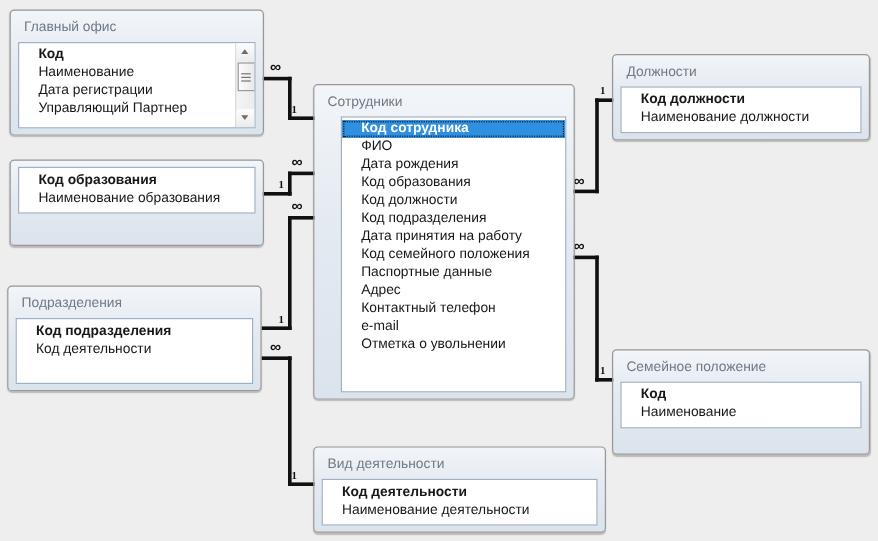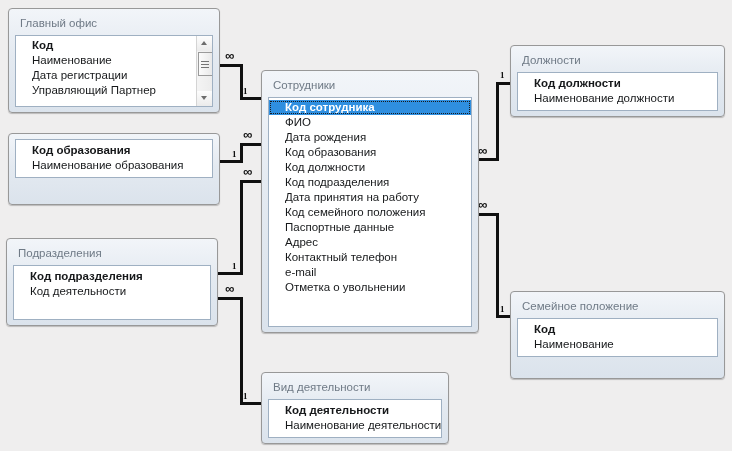--- a/index.html
+++ b/index.html
@@ -214,21 +214,21 @@
   <div class="tbl" id="tbl-departments" style="left:6px; top:238px; width:212px; height:88px;">
     <div class="tbl-title">Подразделения</div>
     <div class="tbl-fields" style="height:55px;">
       <div class="field pk" style="margin-top:3px;">Код подразделения</div>
       <div class="field">Код деятельности</div>
     </div>
   </div>
 
   <div class="tbl" id="tbl-employees" style="left:261px; top:70px; width:218px; height:263px;">
     <div class="tbl-title">Сотрудники</div>
-    <div class="tbl-fields" style="height:230px;">
+    <div class="tbl-fields" style="height:230px;margin-left:16px;">
       <div class="field pk sel" style="margin-top:2px;">Код сотрудника</div>
       <div class="field">ФИО</div>
       <div class="field">Дата рождения</div>
       <div class="field">Код образования</div>
       <div class="field">Код должности</div>
       <div class="field">Код подразделения</div>
       <div class="field">Дата принятия на работу</div>
       <div class="field">Код семейного положения</div>
       <div class="field">Паспортные данные</div>
       <div class="field">Адрес</div>
@@ -247,21 +247,21 @@
   </div>
 
   <div class="tbl" id="tbl-marital" style="left:510px; top:291px; width:215px; height:88px;">
     <div class="tbl-title">Семейное положение</div>
     <div class="tbl-fields" style="height:39px;">
       <div class="field pk" style="margin-top:3px;">Код</div>
       <div class="field">Наименование</div>
     </div>
   </div>
 
-  <div class="tbl" id="tbl-activity" style="left:261px; top:372px; width:188px; height:72px;">
+  <div class="tbl" id="tbl-activity" style="left:261px; top:372px; width:244px; height:72px;">
     <div class="tbl-title">Вид деятельности</div>
     <div class="tbl-fields" style="height:39px;">
       <div class="field pk" style="margin-top:3px;">Код деятельности</div>
       <div class="field">Наименование деятельности</div>
     </div>
   </div>
 
 </div>
 
 </body></html>

